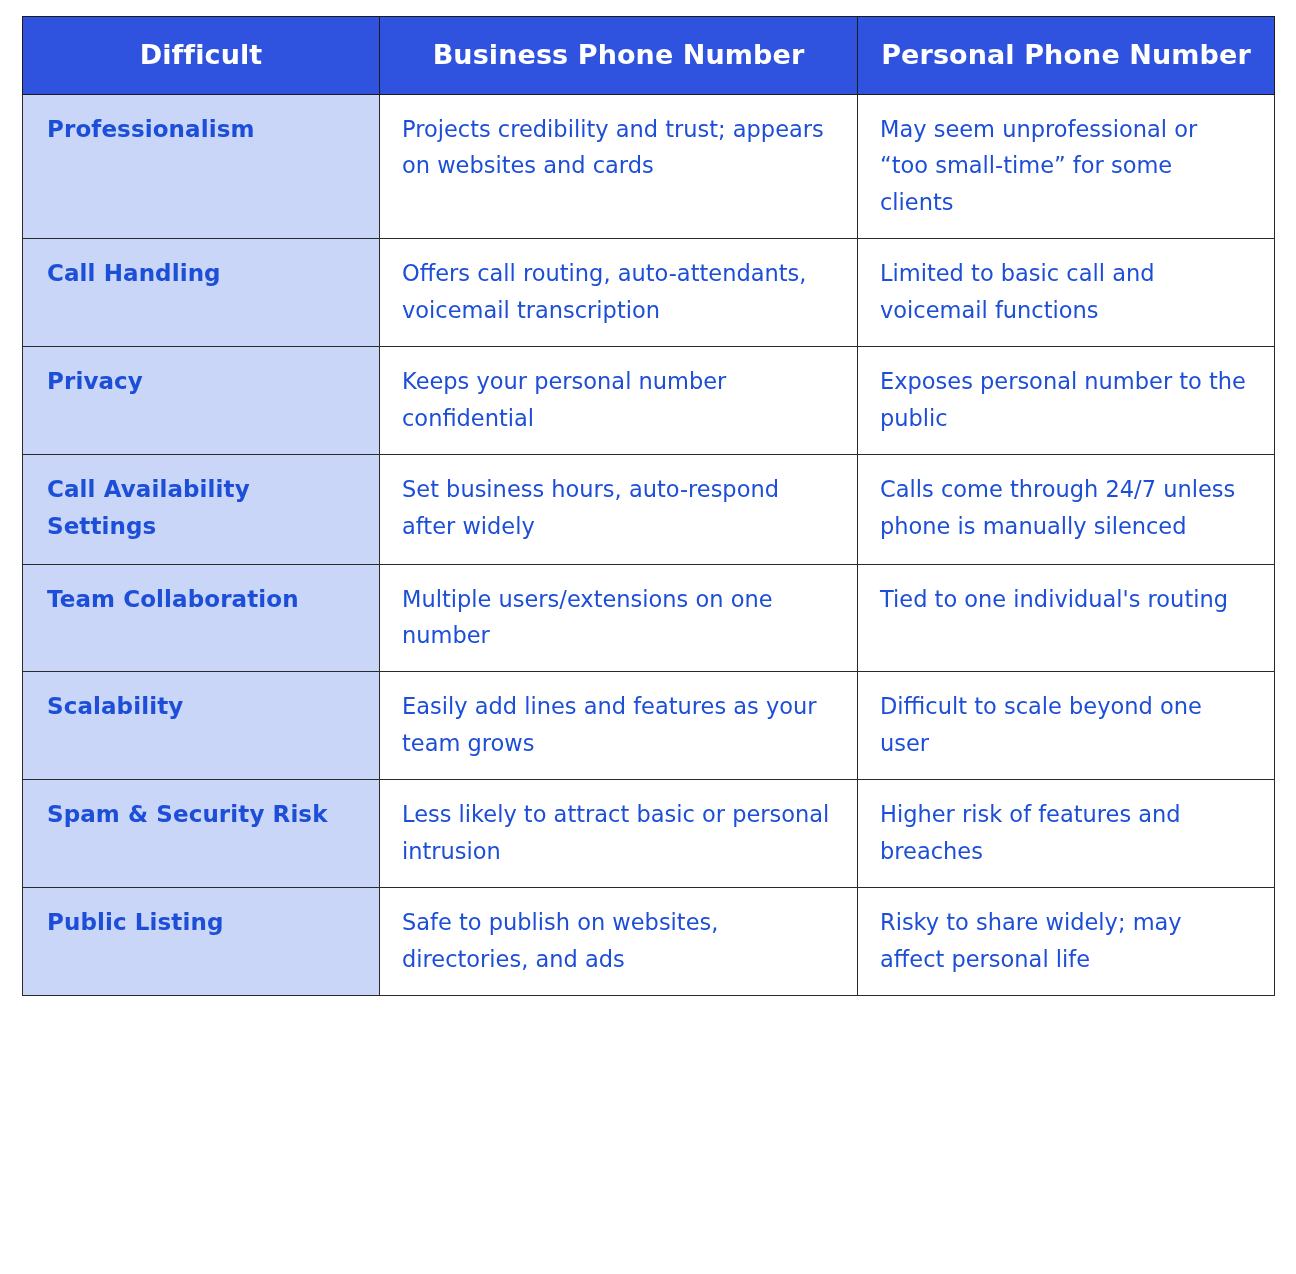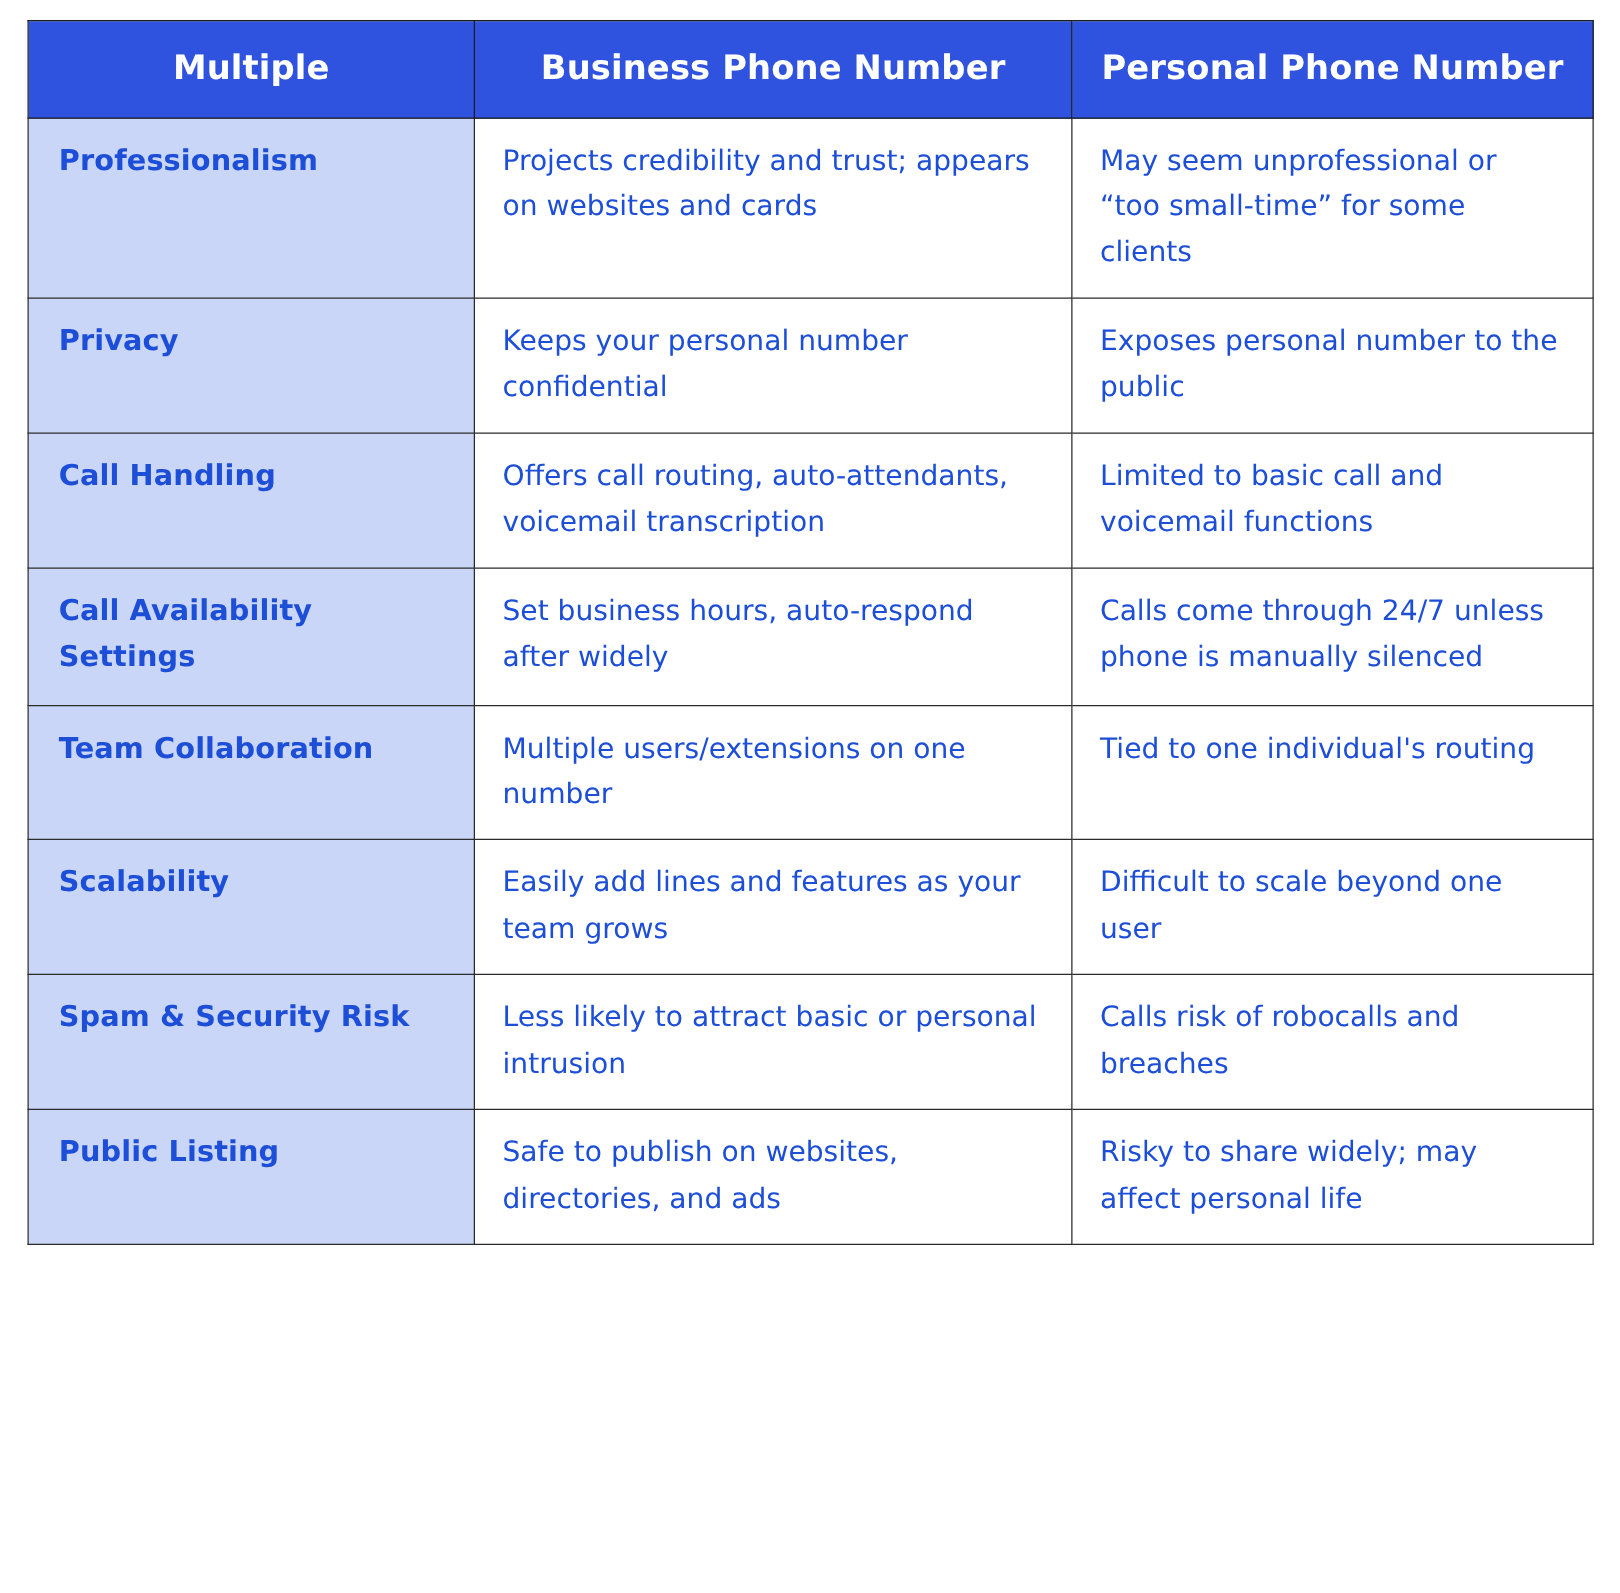--- a/index.html
+++ b/index.html
@@ -58,60 +58,60 @@
 
 <div class="table-wrap">
   <table class="comparison">
     <colgroup>
       <col class="c1">
       <col class="c2">
       <col class="c3">
     </colgroup>
     <thead>
       <tr>
-        <th>Multiple</th>
+        <th>Difficult</th>
         <th>Business Phone Number</th>
         <th>Personal Phone Number</th>
       </tr>
     </thead>
     <tbody>
       <tr>
         <td class="cat">Professionalism</td>
         <td>Projects credibility and trust; appears on websites and cards</td>
         <td>May seem unprofessional or “too small-time” for some clients</td>
       </tr>
       <tr>
+        <td class="cat">Call Handling</td>
+        <td>Offers call routing, auto-attendants, voicemail transcription</td>
+        <td>Limited to basic call and voicemail functions</td>
+      </tr>
+      <tr>
         <td class="cat">Privacy</td>
         <td>Keeps your personal number confidential</td>
         <td>Exposes personal number to the public</td>
-      </tr>
-      <tr>
-        <td class="cat">Call Handling</td>
-        <td>Offers call routing, auto-attendants, voicemail transcription</td>
-        <td>Limited to basic call and voicemail functions</td>
       </tr>
       <tr>
         <td class="cat">Call Availability Settings</td>
         <td>Set business hours, auto-respond after widely</td>
         <td>Calls come through 24/7 unless phone is manually silenced</td>
       </tr>
       <tr>
         <td class="cat">Team Collaboration</td>
         <td>Multiple users/extensions on one number</td>
         <td>Tied to one individual's routing</td>
       </tr>
       <tr>
         <td class="cat">Scalability</td>
         <td>Easily add lines and features as your team grows</td>
         <td>Difficult to scale beyond one user</td>
       </tr>
       <tr>
         <td class="cat">Spam &amp; Security Risk</td>
         <td>Less likely to attract basic or personal intrusion</td>
-        <td>Calls risk of robocalls and breaches</td>
+        <td>Higher risk of features and breaches</td>
       </tr>
       <tr>
         <td class="cat">Public Listing</td>
         <td>Safe to publish on websites, directories, and ads</td>
         <td>Risky to share widely; may affect personal life</td>
       </tr>
     </tbody>
   </table>
 </div>
 

